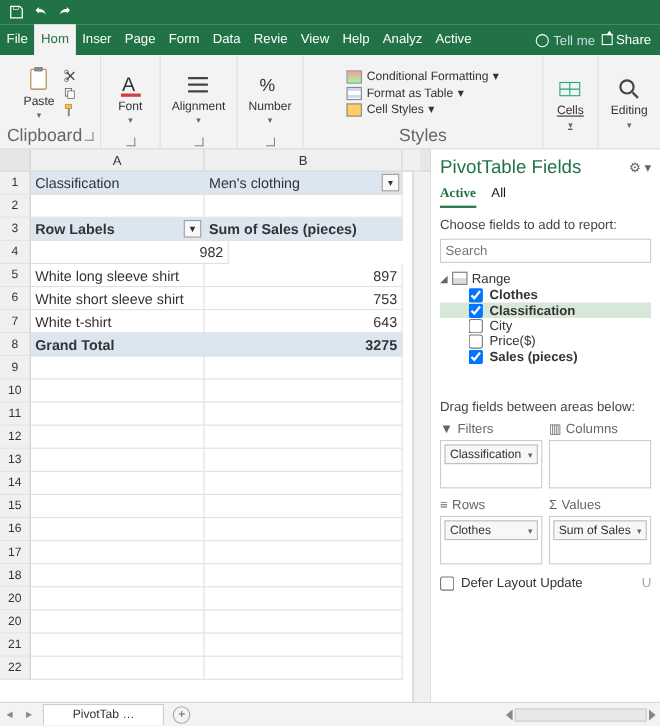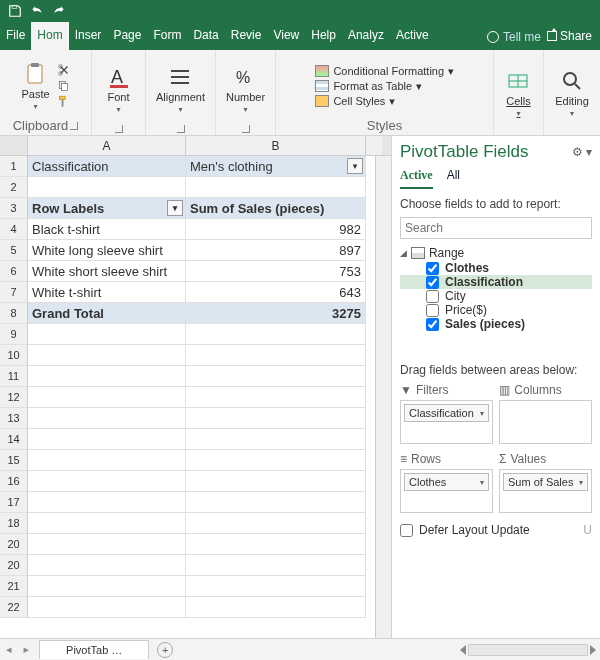--- a/index.html
+++ b/index.html
@@ -15,21 +15,21 @@
   .ribbon-tabs .tab.active { background: #f3f3f3; color: #217346; }
   .ribbon-tabs .right { margin-left: auto; display: flex; align-items: center; gap: 6px; padding-right: 8px; }
   .ribbon-tabs .tell { color: #cde; }
   .ribbon-tabs .tell-icon { width:12px; height:12px; border:1.5px solid #fff; border-radius:50%; display:inline-block; margin-right:4px; position:relative; top:2px;}
   .share-icon { width:10px;height:10px;border:1.5px solid #fff;display:inline-block;margin-right:3px;position:relative;top:1px; }
   .share-icon:before{content:"";position:absolute;left:3px;top:-4px;width:0;height:0;border-left:3px solid transparent;border-right:3px solid transparent;border-bottom:4px solid #fff;}
 
   
   .ribbon { background: #f3f3f3; border-bottom: 1px solid #d4d4d4; display: flex; height: 86px; }
   .group { border-right: 1px solid #e0e0e0; padding: 4px 6px 2px 6px; display: flex; flex-direction: column; align-items: center; justify-content: space-between; }
-  .group-label { font-size: 13px; color: #666; margin-top: 0; display:flex; align-items:center; gap:2px;}
+  .group-label { font-size: 16px; color: #666; margin-top: 0; display:flex; align-items:center; gap:2px;}
   .group-label .launcher { width:8px;height:8px;border:1px solid #888;border-top:none;border-left:none;display:inline-block;}
   .group-body { display: flex; align-items: center; gap: 4px; flex:1; }
   .big-btn { display:flex; flex-direction:column; align-items:center; gap:2px; font-size:11px; color:#333; padding:2px;}
   .big-btn svg { width:24px; height:24px; }
   .big-btn .caret { font-size:8px; color:#666; }
   .small-stack { display:flex; flex-direction:column; gap:2px; }
   .small-stack div { width:16px;height:14px; display:flex;align-items:center;justify-content:center;}
   .styles-list { display:flex; flex-direction:column; gap:2px; font-size:11px; }
   .styles-list .item { display:flex; align-items:center; gap:4px; white-space:nowrap; }
   .styles-list .item .sq { width:14px;height:12px; display:inline-block;}
@@ -285,21 +285,20 @@
             <div class="cell cA"></div>
             <div class="cell cB"></div>
           </div>
         <div class="row">
             <div class="rh">3</div>
           <div class="cell cA pivot-head bold"><span>Row Labels</span><span class="dd-btn">▾</span></div>
           <div class="cell cB pivot-head bold">Sum of Sales (pieces)</div>
         </div>
         <div class="row">
             <div class="rh">4</div>
-            <div class="cell cA">Black t-shirt</div>
             <div class="cell cB right-al">982</div>
           </div>
         <div class="row">
             <div class="rh">5</div>
             <div class="cell cA">White long sleeve shirt</div>
             <div class="cell cB right-al">897</div>
           </div>
         <div class="row">
             <div class="rh">6</div>
             <div class="cell cA">White short sleeve shirt</div>

